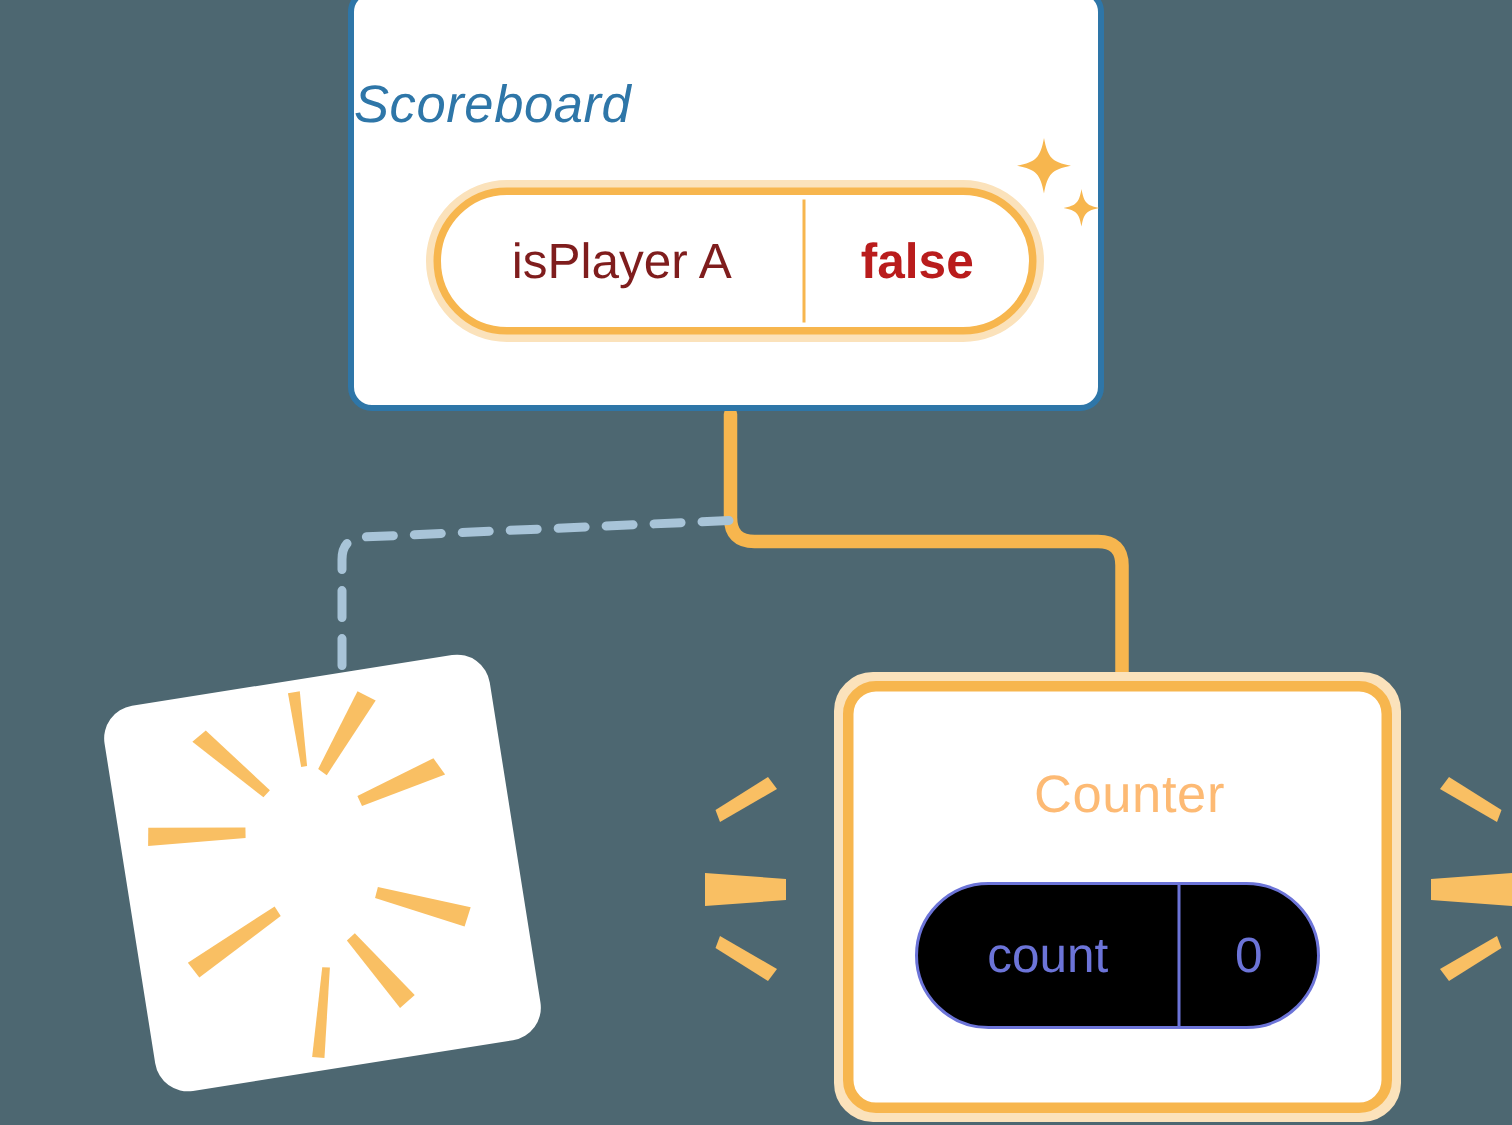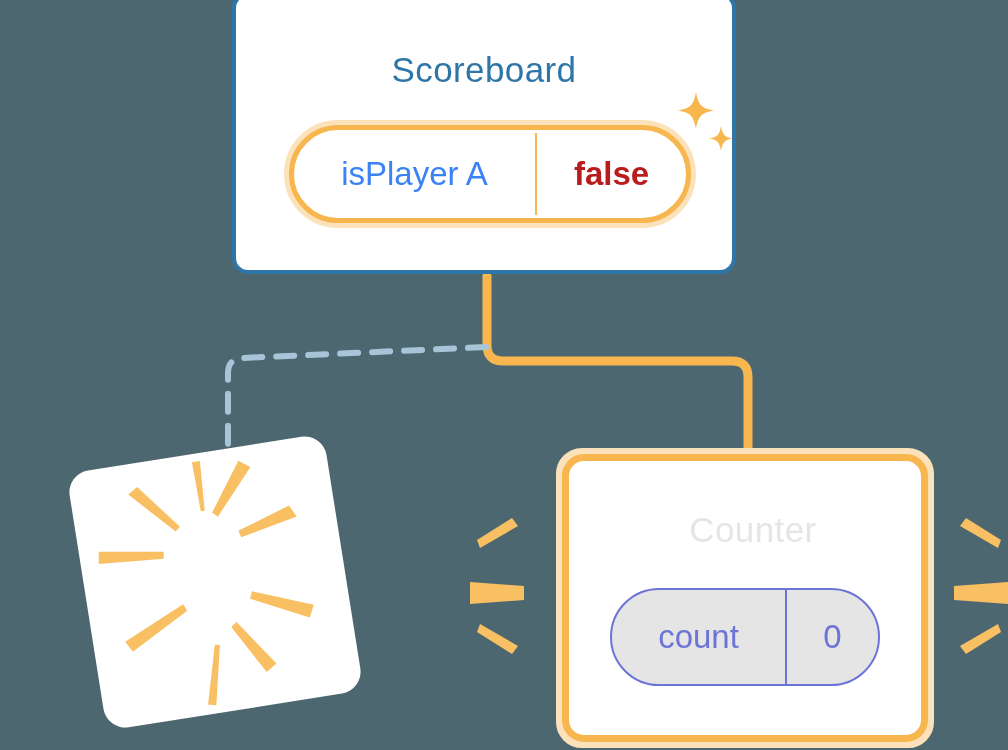--- a/index.html
+++ b/index.html
@@ -36,25 +36,26 @@
     top: -8px;
     width: 504px;
     height: 282px;
     background: #ffffff;
     border: 4px solid #2e76a8;
     border-radius: 16px;
     box-sizing: border-box;
     z-index: 3;
   }
   .card-title {
-    text-align: center;
+    text-align: left;
     color: #2e76a8;
     font-size: 35px;
     letter-spacing: 0.4px;
     margin-top: 54px;
+    font-style: italic;
   }
 
   
   .pill-wrap {
     position: absolute;
     left: 48px;
     top: 124px;
     width: 412px;
     height: 108px;
   }
@@ -79,21 +80,21 @@
     box-sizing: border-box;
     background: #ffffff;
     display: flex;
     align-items: stretch;
   }
   .pill-key {
     flex: 0 0 241px;
     display: flex;
     align-items: center;
     justify-content: center;
-    color: #3b82f6;
+    color: #7f1d1d;
     font-size: 33px;
   }
   .pill-divider {
     width: 2px;
     background: #f7b64e;
     margin: 3px 0;
   }
   .pill-val {
     flex: 1;
     display: flex;
@@ -137,37 +138,37 @@
     border: 7px solid #f7b64e;
     border-radius: 22px;
     box-sizing: border-box;
     background: #ffffff;
   }
   .counter-title {
     position: absolute;
     left: 0; right: 0;
     top: 62px;
     text-align: center;
-    color: #e5e5e5;
+    color: #fdba74;
     font-size: 35px;
     letter-spacing: 0.4px;
     padding-left: 16px;
   }
   .pill-plain {
     position: absolute;
     left: 54px;
     top: 140px;
     width: 270px;
     height: 98px;
     border: 2px solid #6c74d8;
     border-radius: 999px;
     box-sizing: border-box;
     display: flex;
     align-items: stretch;
-    background: #e5e5e5;
+    background: #000000;
   }
   .pill-plain .k {
     flex: 0 0 173px;
     display: flex;
     align-items: center;
     justify-content: center;
     color: #6c74d8;
     font-size: 33px;
   }
   .pill-plain .sep {

